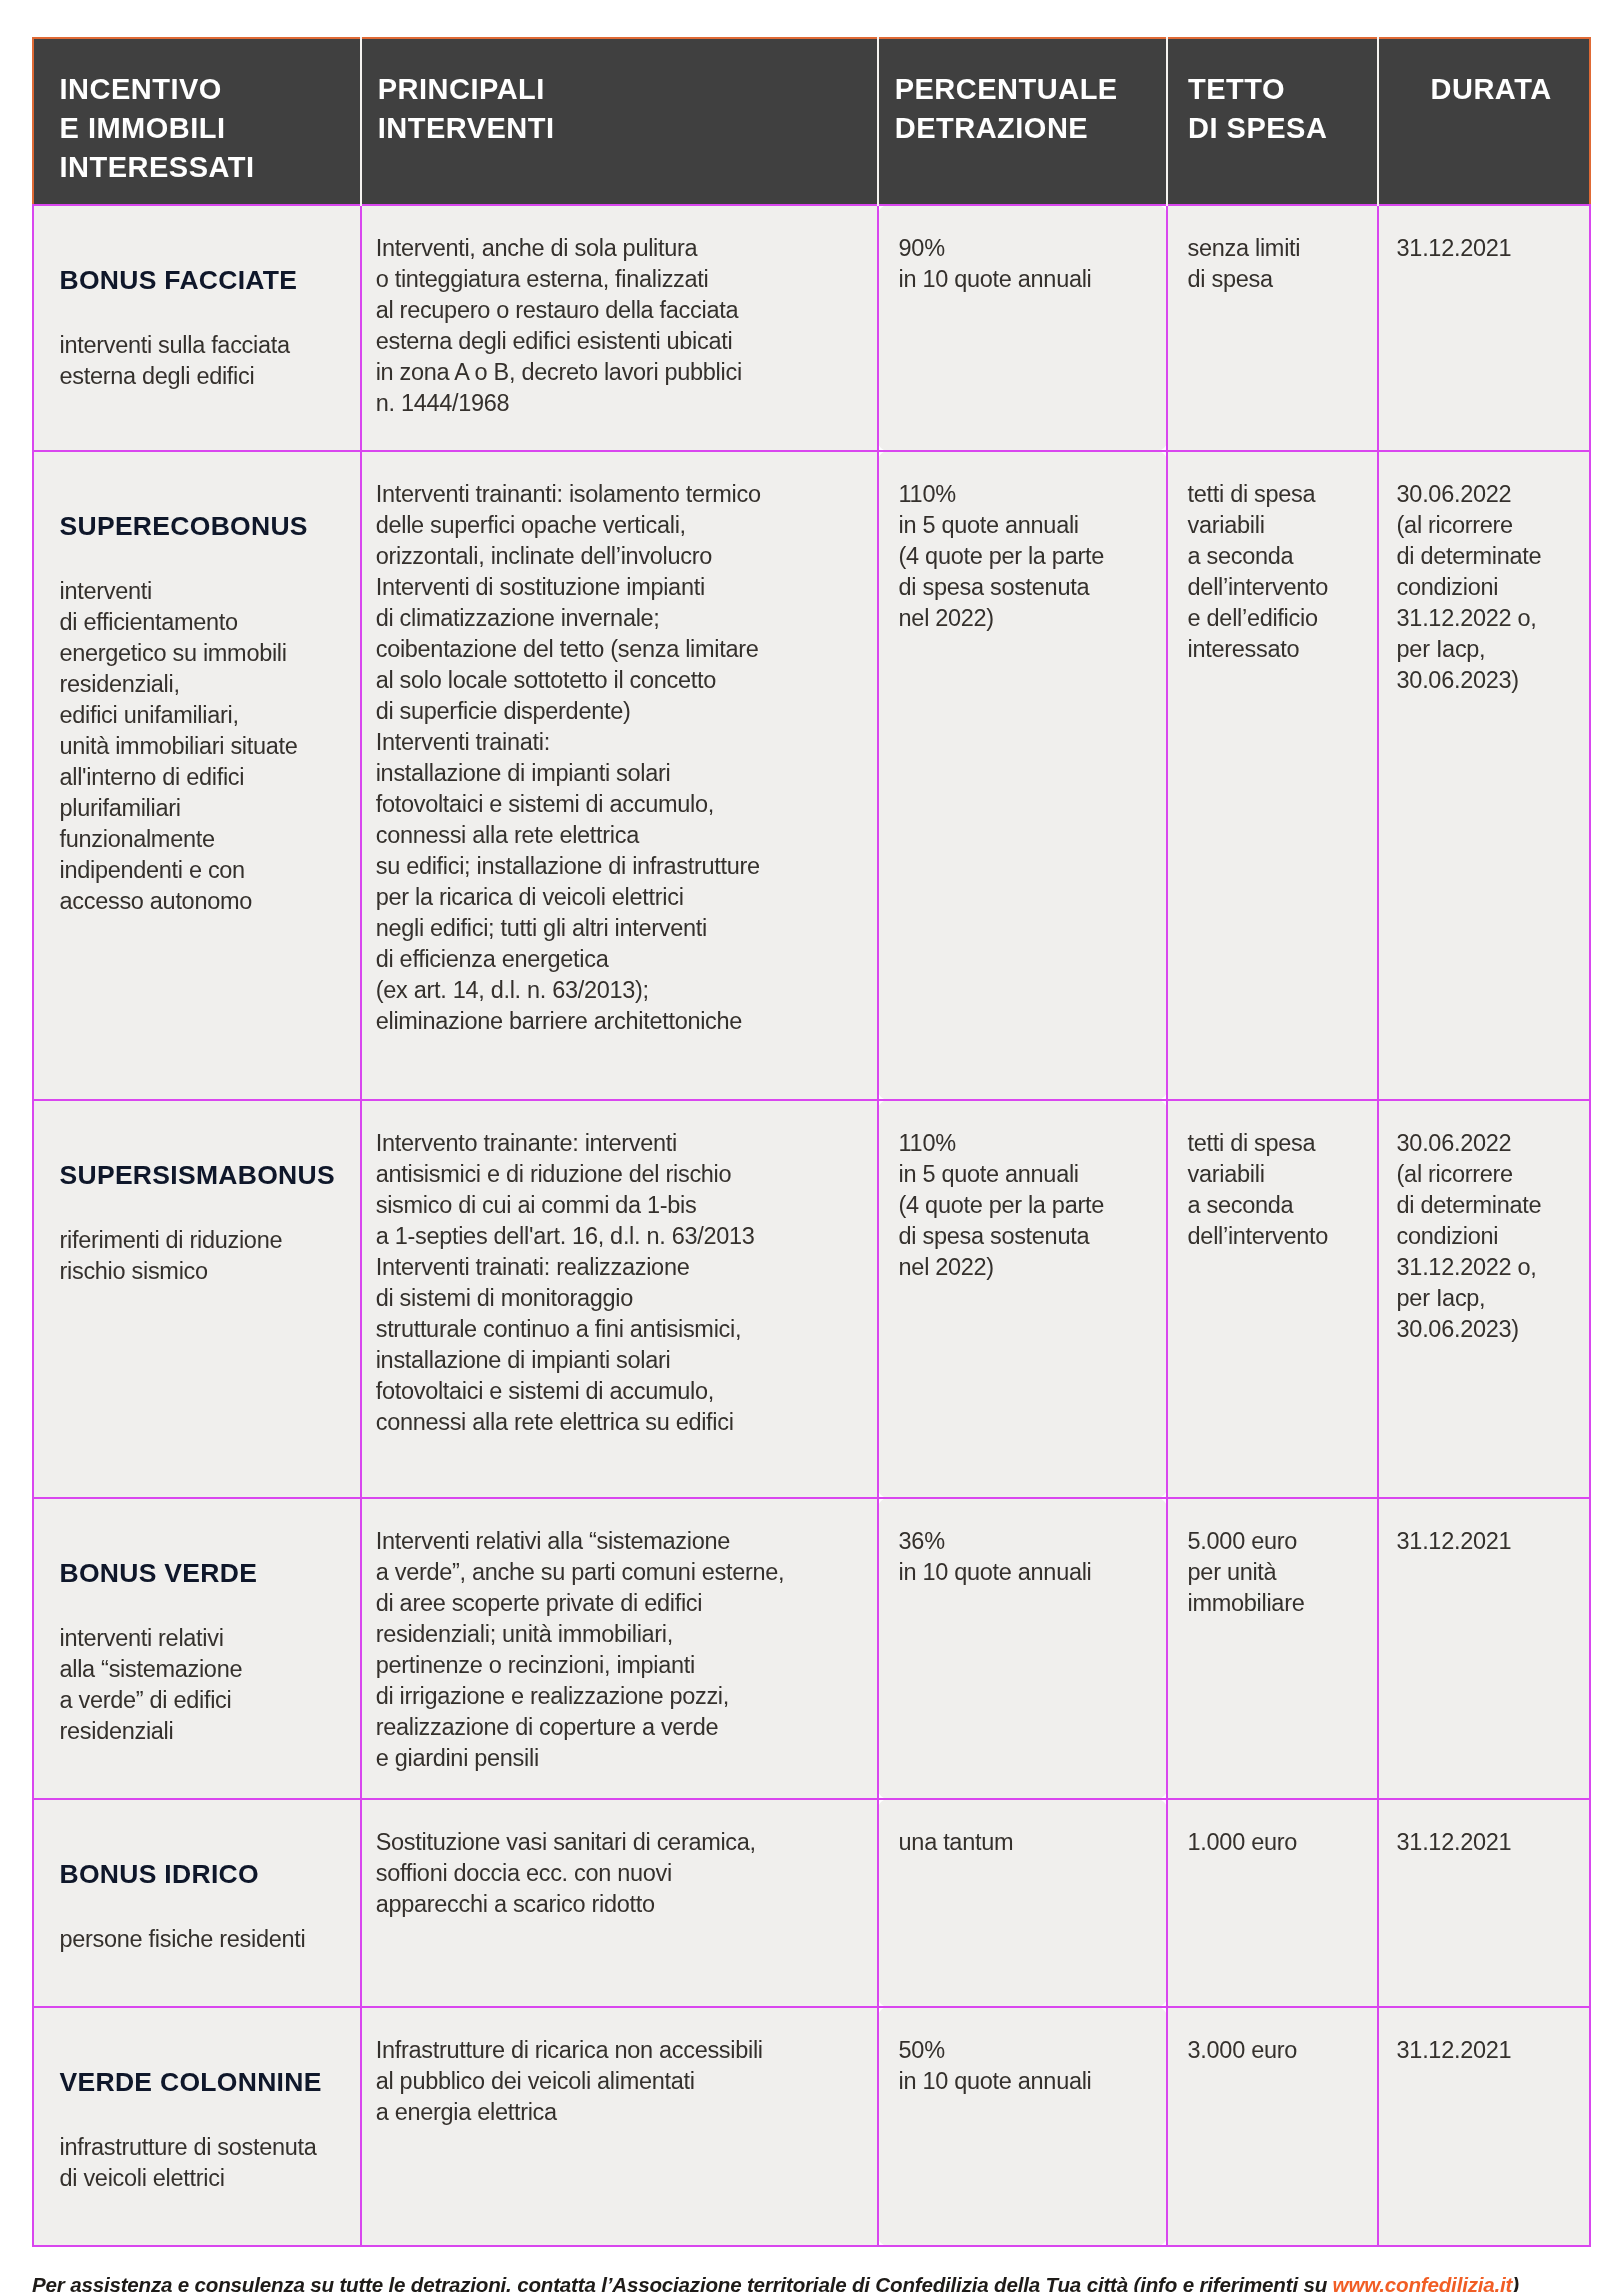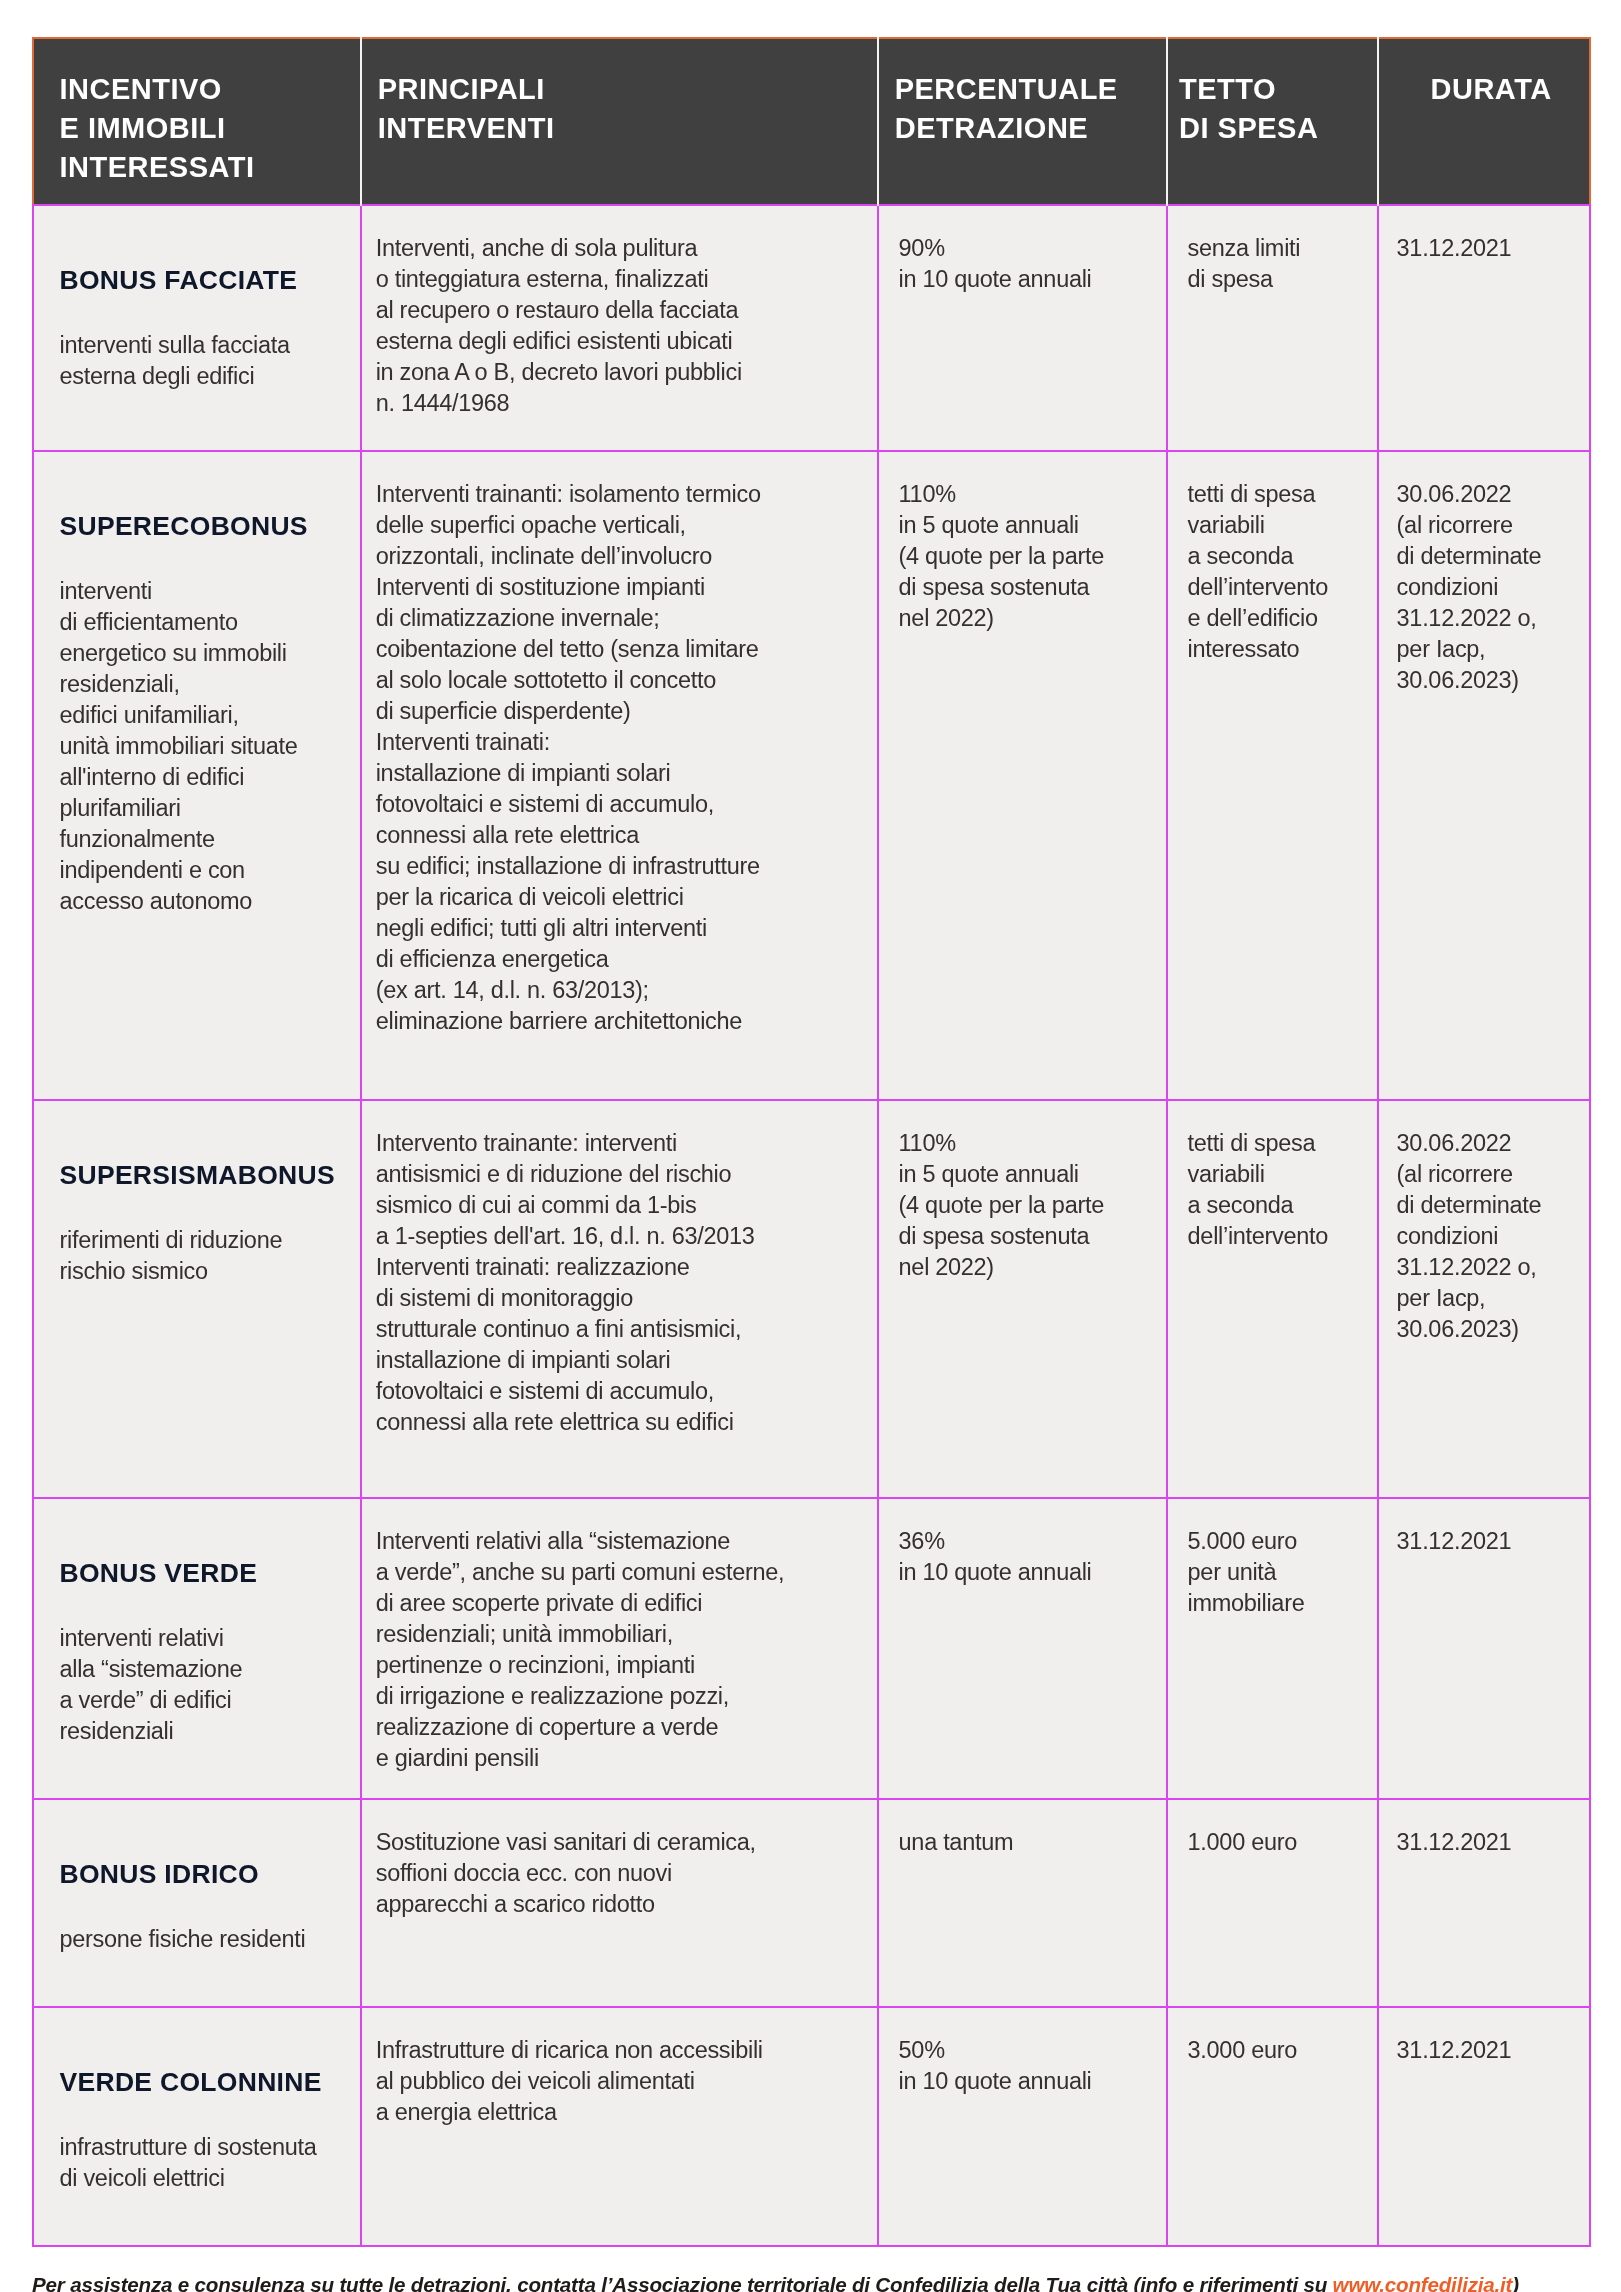--- a/index.html
+++ b/index.html
@@ -28,35 +28,35 @@
     font-size:29px;
     line-height:39px;
     font-weight:bold;
     letter-spacing:0.5px;
     white-space:pre-line;
     padding:31px 9.8px 0 25.5px;
     height:167px;
   }
   thead th + th { border-left:2.9px solid #f6f4f1; }
   thead th.h2, thead th.h3 { padding-left:15.7px; }
-  thead th.h4 { padding-left:11px; }
+  thead th.h4 { padding-left:20px; }
   thead th.h5 { padding-left:24px;text-align:center; }
 
   tbody td {
     background:#f0efed;
     border:2px solid #d946ef;
     vertical-align:top;
     font-size:23.5px;
     line-height:31px;
     letter-spacing:-0.3px;
     white-space:pre-line;
     padding:27.4px 9.8px 19.6px 25.5px;
   }
   tbody td.interventi { padding-left:13.7px; }
-  tbody td.percentuale { padding-left:19.6px; }
+  tbody td.percentuale { padding-left:19.6px;border-radius:10px; }
   tbody td.tetto { padding-left:19.6px; }
   tbody td.durata { padding-left:17.6px;margin-top:28px; }
 
   tr.r1{height:246px;} tr.r2{height:649px;} tr.r3{height:398px;}
   tr.r4{height:299px;} tr.r5{height:149px;} tr.r6{height:149px;}
 
   .bonus-name {
     display:block;
     color:#0f172a;
     font-weight:bold;

